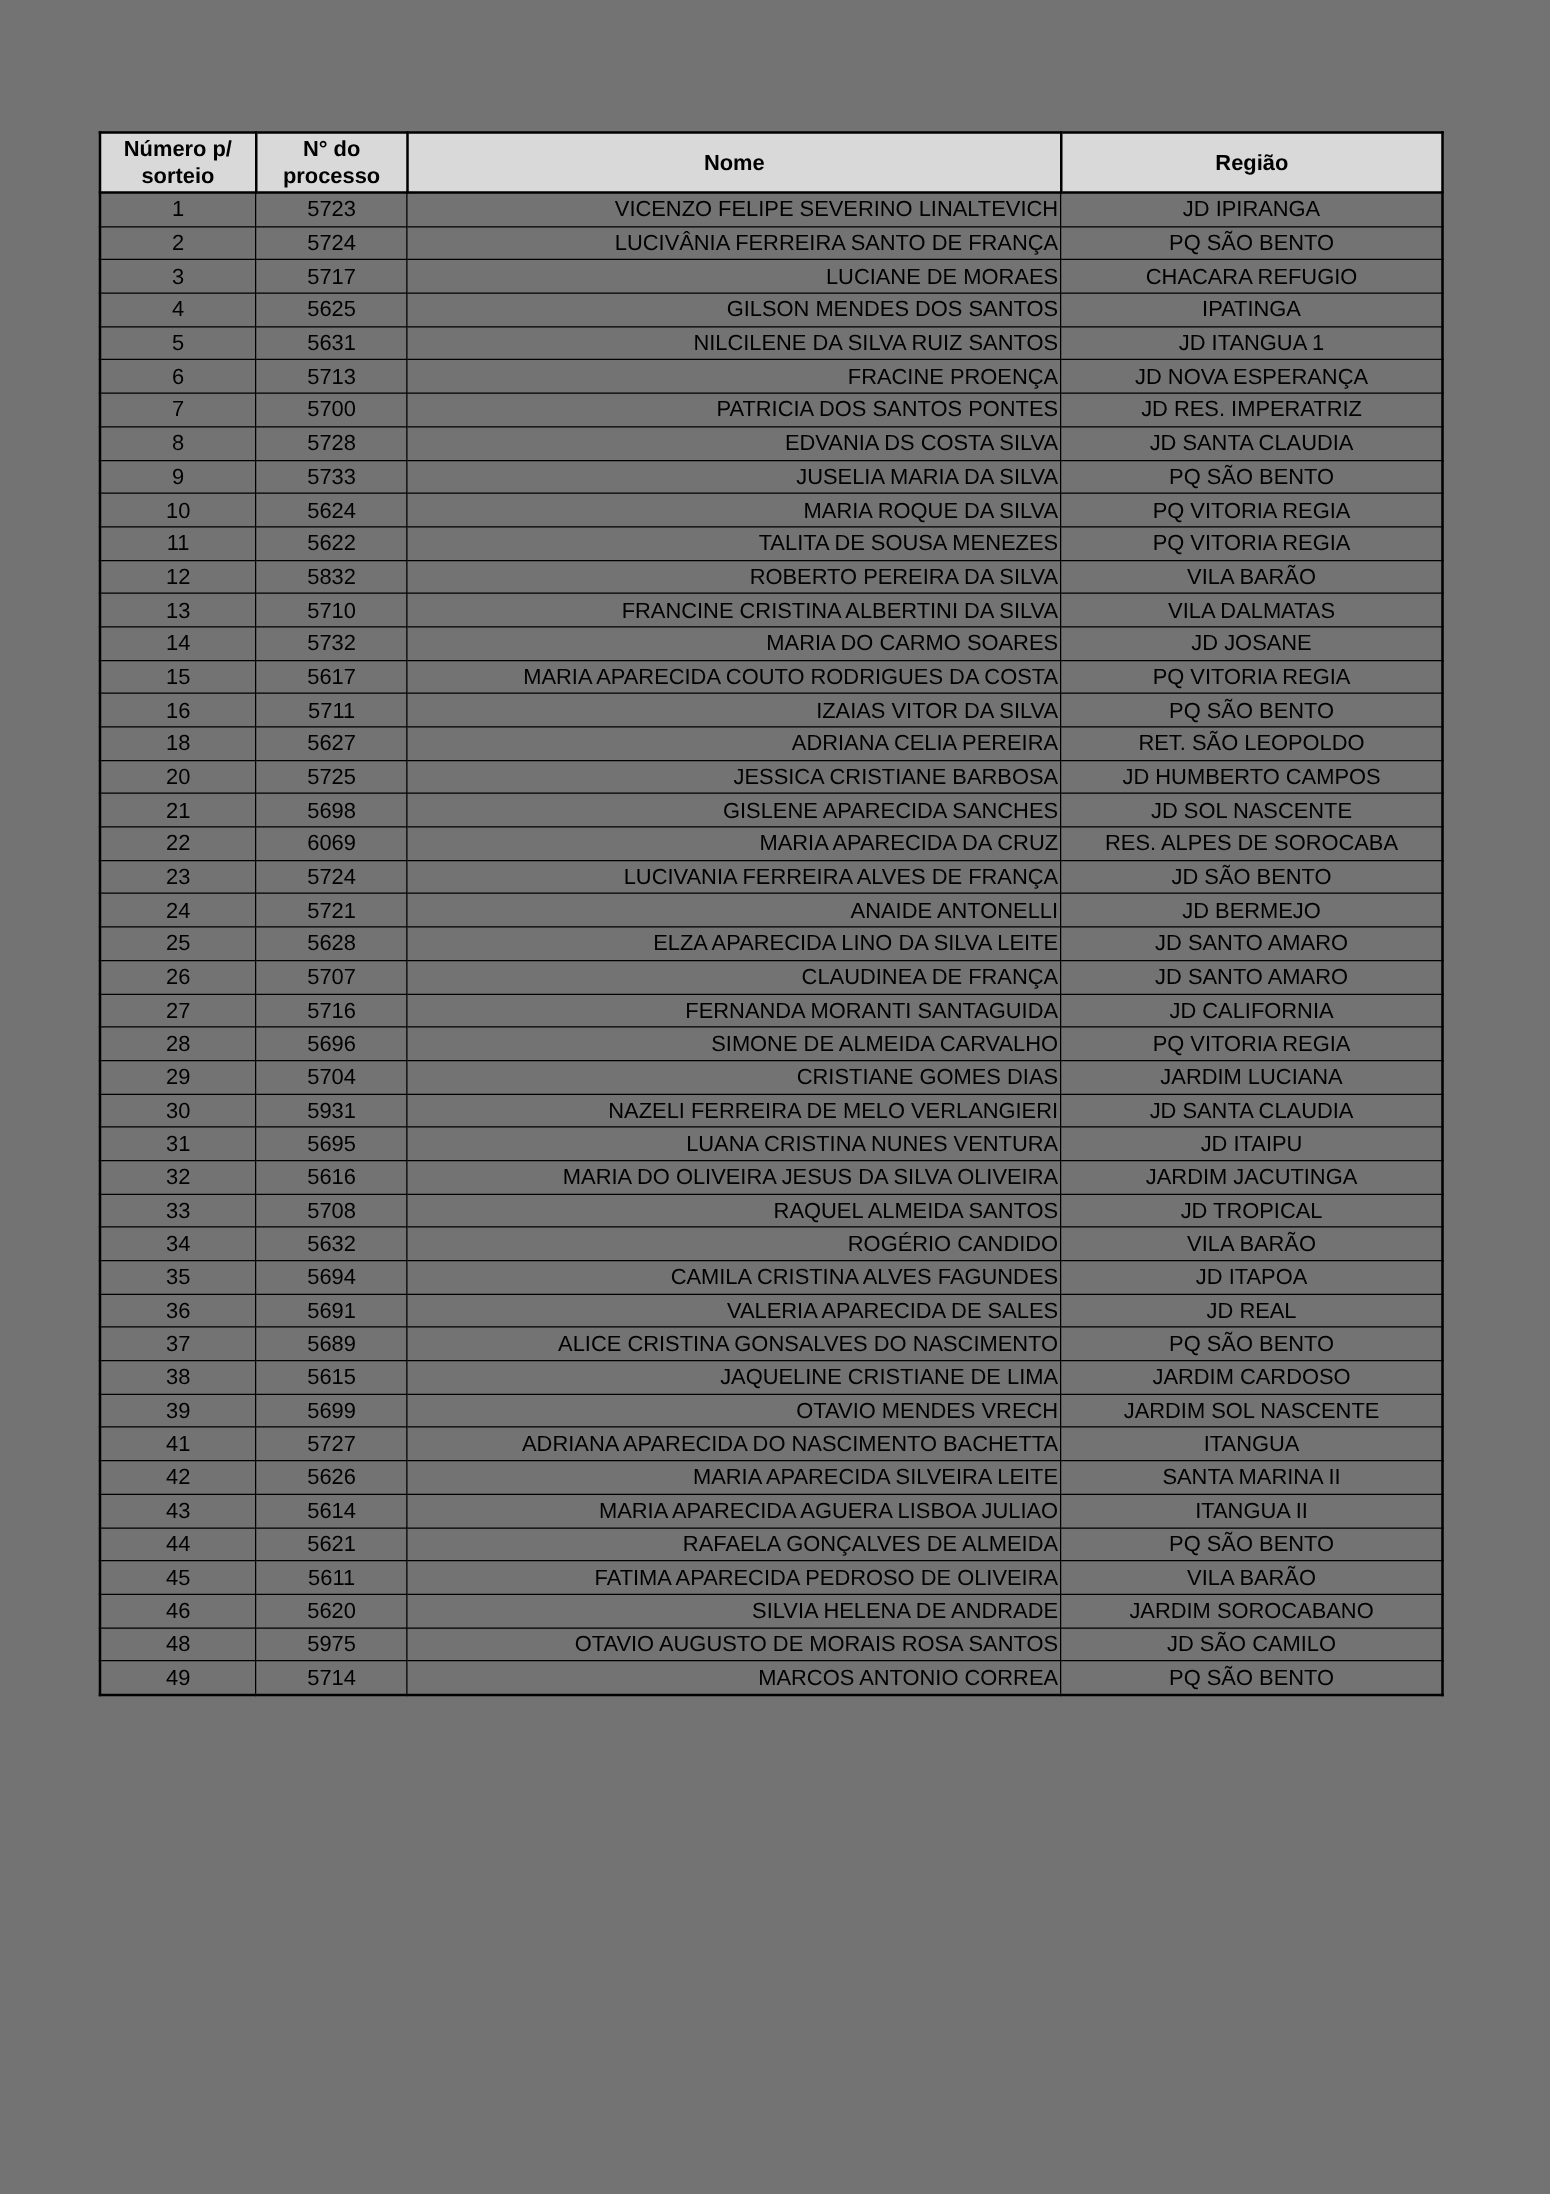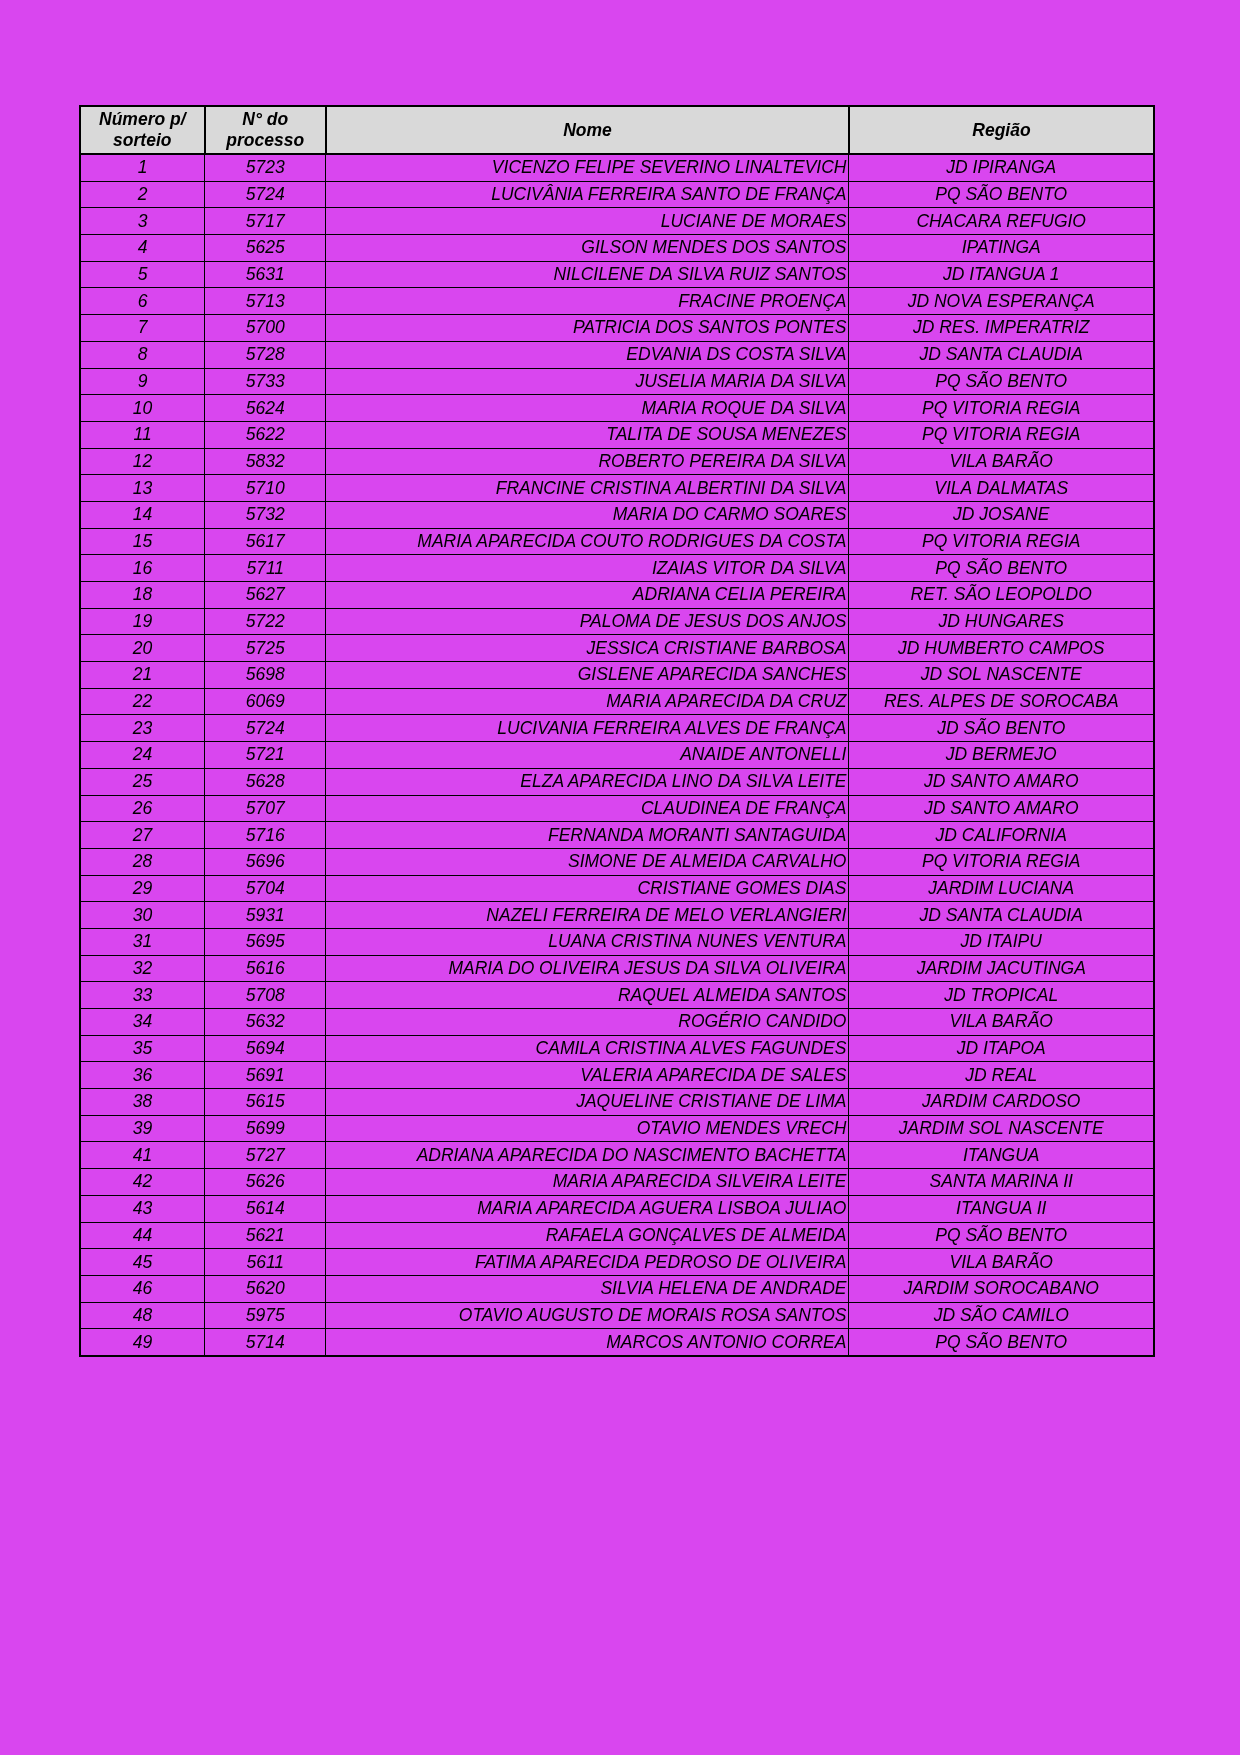--- a/index.html
+++ b/index.html
@@ -10,22 +10,21 @@
   body {
     width: 1240px;
     height: 1755px;
     position: relative;
     font-family: "Liberation Sans", "DejaVu Sans", sans-serif;
     color: #000000;
   }
   .doc-page {
     position: absolute;
     inset: 0;
-    background: #d946ef;
-    font-style: italic;
+    background: #737373;
   }
   table.doc-table {
     position: absolute;
     left: 79px;
     top: 105px;
     width: 1076px;
     border-collapse: collapse;
     table-layout: fixed;
     border: 2px solid #000000;
   }
@@ -176,26 +175,20 @@
           <td class="col-nome">IZAIAS VITOR DA SILVA</td>
           <td class="col-regiao">PQ SÃO BENTO</td>
         </tr>
         <tr>
           <td class="col-sorteio">18</td>
           <td class="col-processo">5627</td>
           <td class="col-nome">ADRIANA CELIA PEREIRA</td>
           <td class="col-regiao">RET. SÃO LEOPOLDO</td>
         </tr>
         <tr>
-          <td class="col-sorteio">19</td>
-          <td class="col-processo">5722</td>
-          <td class="col-nome">PALOMA DE JESUS DOS ANJOS</td>
-          <td class="col-regiao">JD HUNGARES</td>
-        </tr>
-        <tr>
           <td class="col-sorteio">20</td>
           <td class="col-processo">5725</td>
           <td class="col-nome">JESSICA CRISTIANE BARBOSA</td>
           <td class="col-regiao">JD HUMBERTO CAMPOS</td>
         </tr>
         <tr>
           <td class="col-sorteio">21</td>
           <td class="col-processo">5698</td>
           <td class="col-nome">GISLENE APARECIDA SANCHES</td>
           <td class="col-regiao">JD SOL NASCENTE</td>
@@ -282,20 +275,26 @@
           <td class="col-sorteio">35</td>
           <td class="col-processo">5694</td>
           <td class="col-nome">CAMILA CRISTINA ALVES FAGUNDES</td>
           <td class="col-regiao">JD ITAPOA</td>
         </tr>
         <tr>
           <td class="col-sorteio">36</td>
           <td class="col-processo">5691</td>
           <td class="col-nome">VALERIA APARECIDA DE SALES</td>
           <td class="col-regiao">JD REAL</td>
+        </tr>
+        <tr>
+          <td class="col-sorteio">37</td>
+          <td class="col-processo">5689</td>
+          <td class="col-nome">ALICE CRISTINA GONSALVES DO NASCIMENTO</td>
+          <td class="col-regiao">PQ SÃO BENTO</td>
         </tr>
         <tr>
           <td class="col-sorteio">38</td>
           <td class="col-processo">5615</td>
           <td class="col-nome">JAQUELINE CRISTIANE DE LIMA</td>
           <td class="col-regiao">JARDIM CARDOSO</td>
         </tr>
         <tr>
           <td class="col-sorteio">39</td>
           <td class="col-processo">5699</td>

